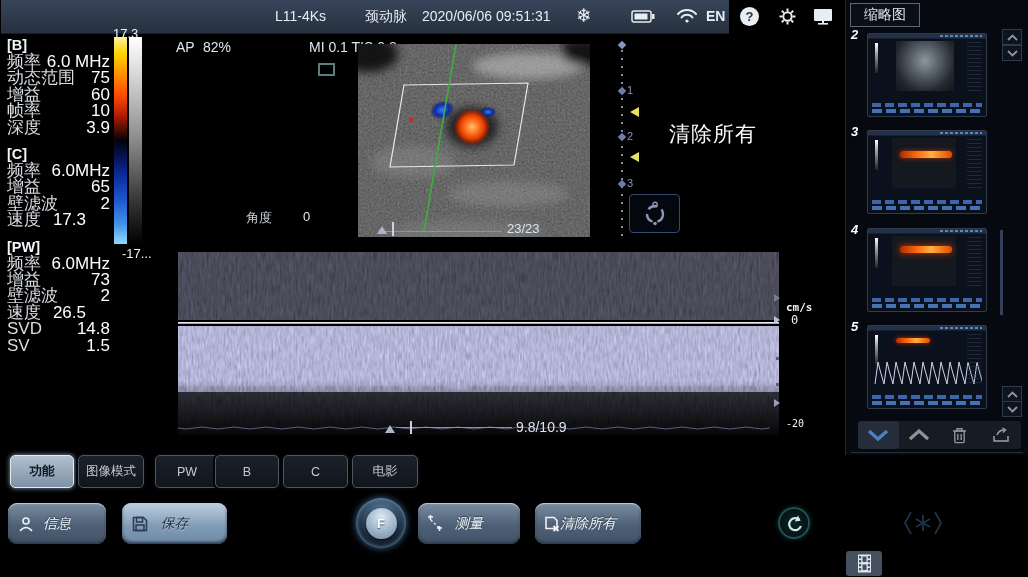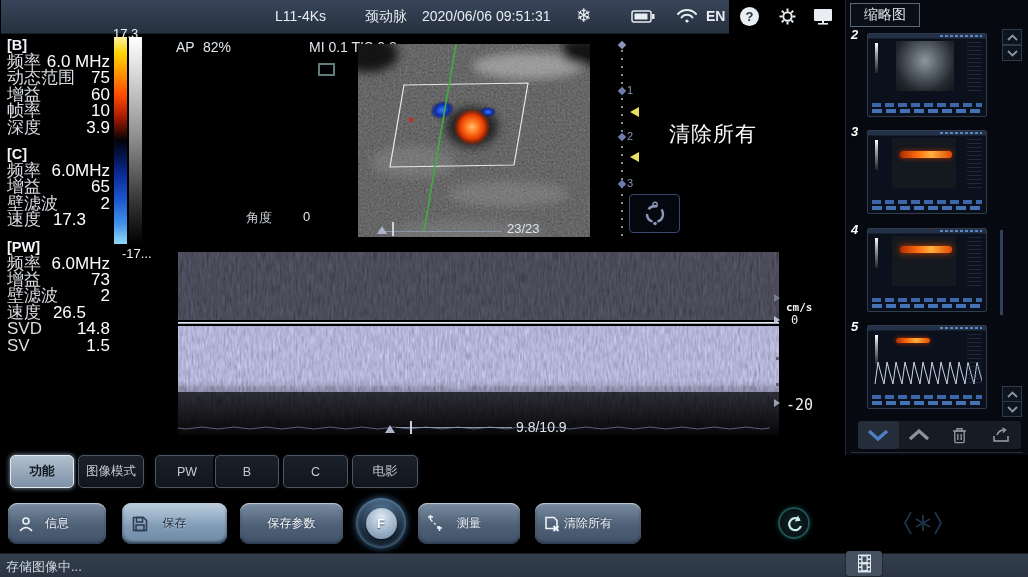--- a/index.html
+++ b/index.html
@@ -65,22 +65,22 @@
   .tab{position:absolute;top:455px;height:31px;border-radius:5px;background:linear-gradient(#1b212a,#11161d);
        border:1px solid #4d5663;box-shadow:0 0 0 2px #04060a;color:#c2cad2;font-size:12.5px;
        display:flex;align-items:center;justify-content:center;cursor:default;}
   .tab.active{background:linear-gradient(#b2c0cf,#7e91a6);color:#10181f;border-color:#e3e9f0;
        box-shadow:0 0 5px #8fa6c0;font-weight:bold;}
 
   
   .bbtn{position:absolute;top:503px;height:41px;border-radius:9px;
        background:linear-gradient(#7a8da2,#4e6076 55%,#43546a);
        box-shadow:inset 0 1px 1px #bdc9d6,inset 0 -2px 3px #2c3a4c,0 2px 3px #000;
-       color:#f2f5f8;font-size:12px;display:flex;align-items:center;justify-content:center;
-       text-shadow:0 -1px 1px #2a3a4a;}
+       color:#f2f5f8;font-size:14px;display:flex;align-items:center;justify-content:center;
+       text-shadow:0 -1px 1px #2a3a4a;font-style:italic;}
   .bbtn.light{background:linear-gradient(#bdcfe0,#7e99b4 60%,#6e89a4);}
   .bicon{position:absolute;left:10px;top:50%;transform:translateY(-50%);display:flex;}
 
   #fknob{position:absolute;left:356px;top:498px;width:50px;height:50px;border-radius:50%;
        background:radial-gradient(circle at 50% 30%,#5d82a6,#1b2a3a 62%,#0a1118 90%);
        box-shadow:0 0 7px #3a6a9a,inset 0 0 4px #7fb0da;display:flex;align-items:center;justify-content:center;}
   #fknob .inner{width:31px;height:31px;border-radius:50%;
        background:radial-gradient(circle at 50% 28%,#dbe8f2,#93abc2 65%,#73899e);
        display:flex;align-items:center;justify-content:center;color:#fff;font-weight:bold;font-size:13px;
        text-shadow:0 1px 1px #46586c;box-shadow:0 1px 3px #06090d;}
@@ -348,21 +348,21 @@
     <rect x="0" y="76" width="601" height="66" filter="url(#spn)" opacity="0.95"></rect>
     <rect x="0" y="76" width="601" height="60" filter="url(#spn2)" opacity="0.55"></rect>
     <rect x="0" y="140" width="601" height="45" filter="url(#spn)" opacity="0.30"></rect>
     <rect x="0" y="130" width="601" height="58" fill="url(#fadeb)"></rect>
     <rect x="0" y="72" width="601" height="1.7" fill="#e9e9f2"></rect>
     <path d="M0 178 q8 2 16 0 t16 0 t16 0 t16 0 t16 0 t16 0 t16 0 t16 0 t16 0 t16 0 t16 0 t16 0 t16 0 t16 0 t16 0 t16 0 t16 0 t16 0 t16 0 t16 0 t16 0 t16 0 t16 0 t16 0 t16 0 t16 0 t16 0 t16 0 t16 0 t16 0 t16 0 t16 0 t16 0 t16 0 t16 0 t16 0 t16 0" stroke="#9aa2d0" stroke-width="1" fill="none" opacity="0.55"></path>
   </svg>
 
   <span class="sprlab" style="left:786px;top:301px;font-size:11px;font-weight:bold">cm/s</span>
   <span class="sprlab" style="left:791px;top:313px;font-size:12px">0</span>
-  <span class="sprlab" style="left:786px;top:396px;font-size:15px">-20</span>
+  <span class="sprlab" style="left:786px;top:418px;font-size:10px">-20</span>
   <div class="rtick" style="left:774px;top:316px"></div>
   <div class="rtick" style="left:774px;top:294px;opacity:.45"></div>
   <div class="rtick" style="left:774px;top:399px;opacity:.8"></div>
   <div class="rdot" style="left:776px;top:357px"></div>
   <div class="rdot" style="left:776px;top:383px"></div>
 
   <div class="sline" style="left:396px;top:427px;width:116px"></div>
   <div class="stri" style="left:385px;top:425px"></div>
   <div class="stick" style="left:410px;top:421px;height:13px"></div>
   <span class="scount" style="left:516px;top:419px;font-size:14px">9.8/10.9</span>
@@ -385,23 +385,20 @@
   </div>
   <div class="bbtn light" style="left:122px;width:105px">
     <span class="bicon">
       <svg width="16" height="16" fill="none" stroke="#2e3e50" stroke-width="1.6">
           <path d="M1.5 1.5 h10 l3 3 v10 h-13 z"></path>
           <rect x="4.5" y="1.5" width="6" height="4.5"></rect>
           <rect x="4" y="9" width="8" height="5.5"></rect>
         </svg>
     </span>
     <span style="color:#1d2a38;text-shadow:0 1px 1px #c8d8e8">保存</span>
-  </div>
-  <div class="bbtn" style="left:240px;width:103px">
-    <span>保存参数</span>
   </div>
 
   <div id="fknob">
     <div class="inner">
         <span>F</span>
       </div>
   </div>
 
   <div class="bbtn" style="left:535px;width:106px">
     <span class="bicon" style="left:9px">
@@ -536,23 +533,20 @@
         <svg width="18" height="16" fill="none" stroke="#9aa0a8" stroke-width="1.5">
             <path d="M2 9 v5 h14 v-5"></path>
             <path d="M5 8 q2 -5 7 -5"></path>
             <polyline points="10.5,1 13.5,3 11,5.6"></polyline>
           </svg>
       </div>
     </div>
     <div id="pline"></div>
   </div>
 
-  <div id="statusbar">
-    <span class="stext">存储图像中...</span>
-  </div>
   <div id="filmbox">
     <svg width="15" height="19">
       <rect x="1" y="0.5" width="13" height="18" fill="#dfe5ec"></rect>
       <g fill="#46515f">
         <rect x="2" y="2" width="2.2" height="2.4"></rect>
           <rect x="2" y="6" width="2.2" height="2.4"></rect>
           <rect x="2" y="10" width="2.2" height="2.4"></rect>
           <rect x="2" y="14" width="2.2" height="2.4"></rect>
         <rect x="10.8" y="2" width="2.2" height="2.4"></rect>
           <rect x="10.8" y="6" width="2.2" height="2.4"></rect>

